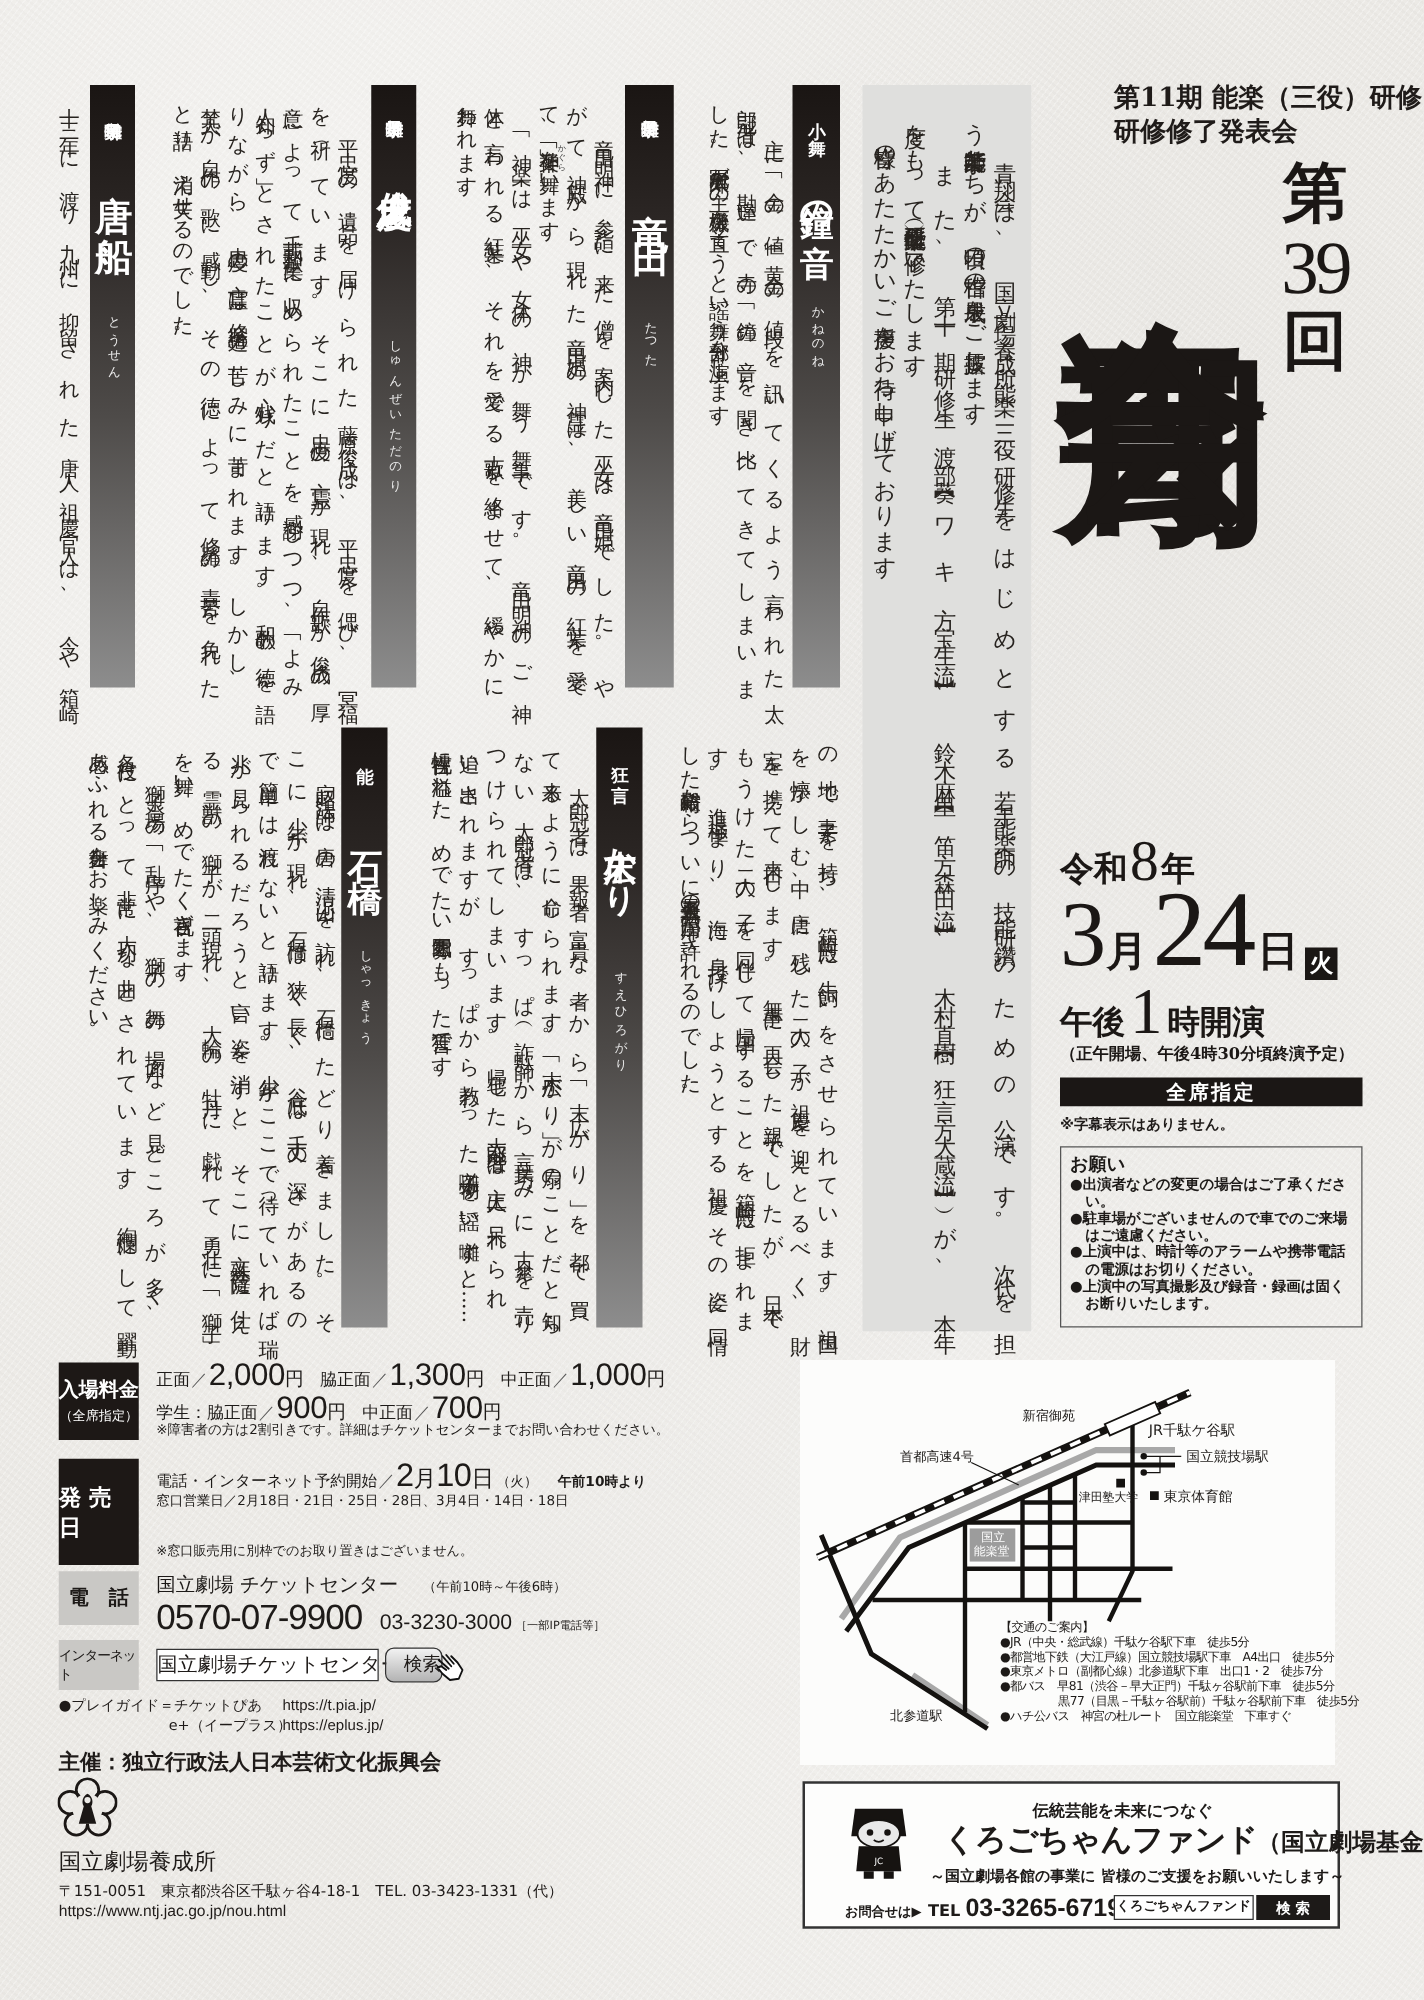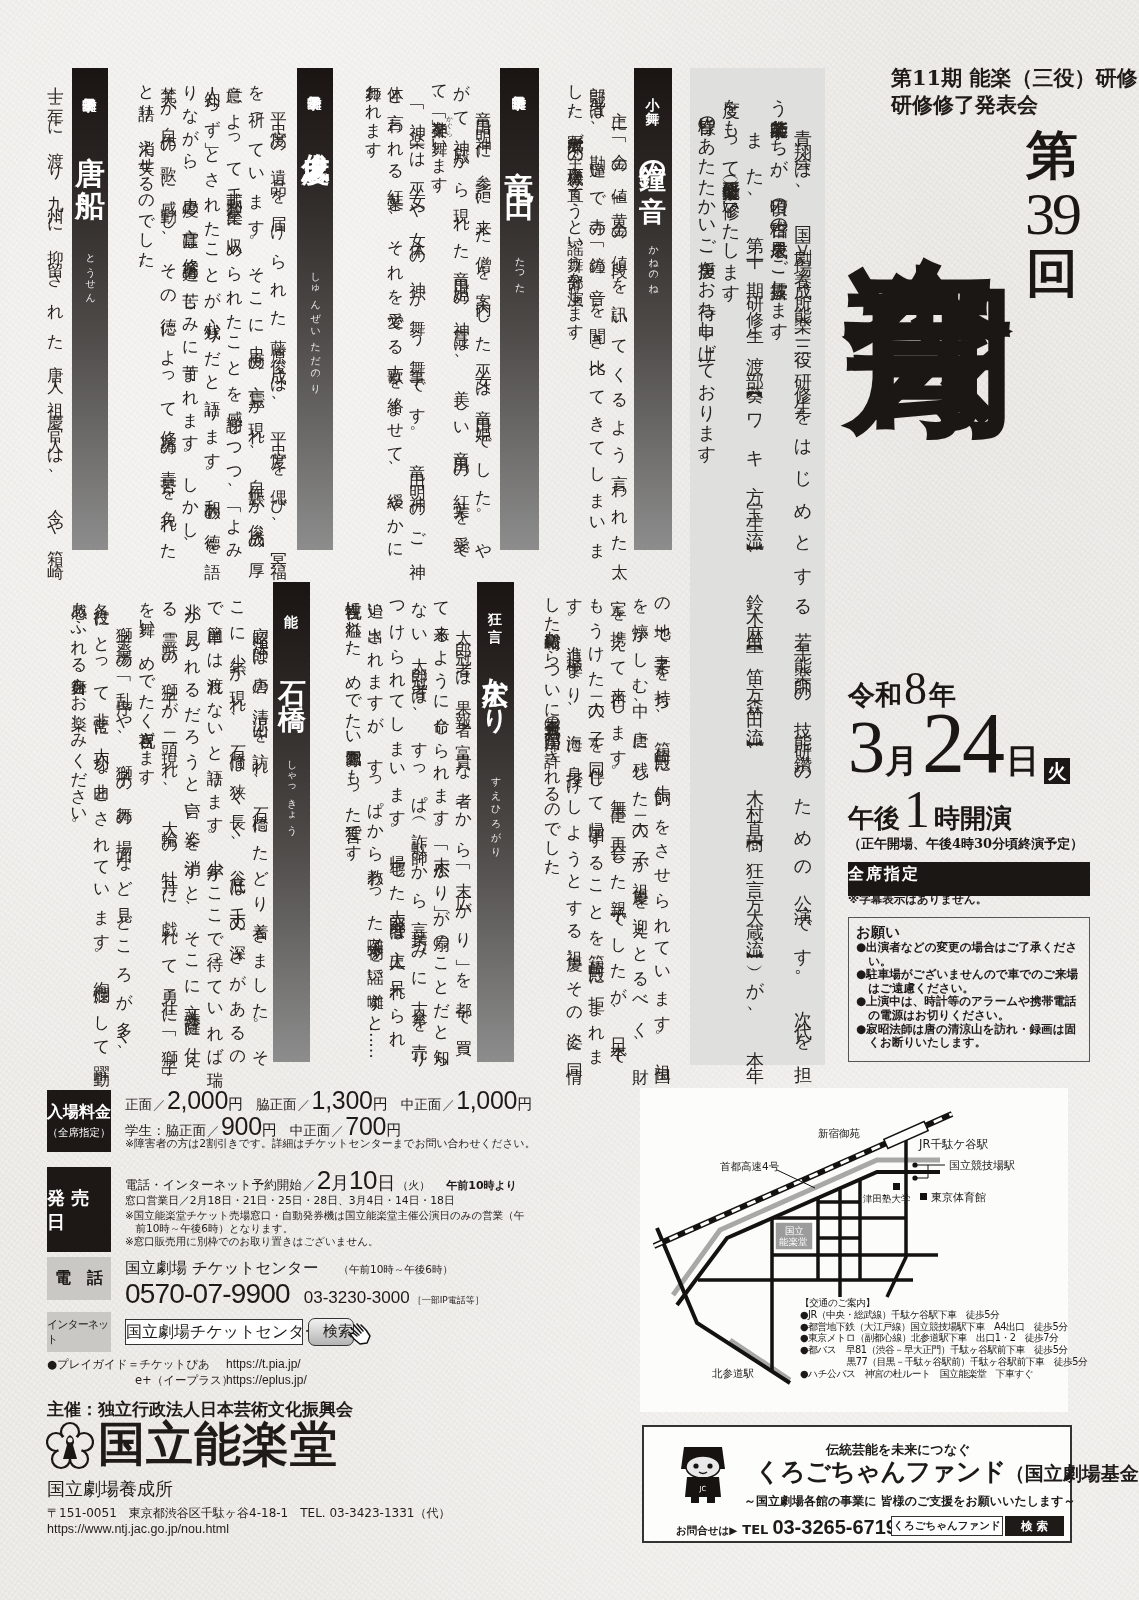--- a/index.html
+++ b/index.html
@@ -36,21 +36,21 @@
 
 .series{position:absolute;left:879px;font-weight:bold;font-size:21px;white-space:nowrap;line-height:1;margin-left:12px;}
 .big-title{position:absolute;left:846px;top:124px;writing-mode:vertical-rl;font-family:"DejaVu Sans",sans-serif;font-weight:900;font-size:170px;line-height:1;letter-spacing:-2px;color:#1b1715;}
 .edition{position:absolute;left:1022px;top:126px;width:60px;display:flex;flex-direction:column;align-items:center;color:#1b1715;}
 .edition .k{font-weight:bold;font-size:52px;line-height:58px;}
 .edition .n{font-family:"Liberation Serif",serif;font-size:60px;line-height:60px;letter-spacing:-3px;}
 
 
 .row{position:absolute;left:848px;display:flex;align-items:baseline;white-space:nowrap;line-height:1;color:#1b1715;}
 .wk{display:inline-block;background:#1b1715;color:#fff;font-weight:bold;font-size:19px;width:26px;height:26px;text-align:center;line-height:26px;margin-left:5px;align-self:flex-end;margin-bottom:2px;}
-.seat-bar{position:absolute;left:848px;top:862px;width:242px;height:34px;background:#1b1715;color:#fff;font-size:16px;font-weight:bold;text-align:left;line-height:23px;letter-spacing:2px;}
+.seat-bar{position:absolute;left:848px;top:862px;width:242px;height:23px;background:#1b1715;color:#fff;font-size:16px;font-weight:bold;text-align:center;line-height:23px;letter-spacing:2px;}
 .notice{position:absolute;left:848px;top:917px;width:242px;height:145px;border:1.5px solid #555;padding:5px 6px 4px 7px;font-family:"DejaVu Sans",sans-serif;color:#1d1a18;}
 .notice .h{font-size:14.5px;font-weight:bold;line-height:18px;}
 .notice .it{font-size:11.6px;line-height:13.6px;padding-left:1.05em;text-indent:-1.05em;font-weight:bold;}
 
 
 .lab{position:absolute;left:47px;width:64px;display:flex;flex-direction:column;align-items:center;justify-content:center;font-family:"DejaVu Sans",sans-serif;font-weight:bold;}
 .lab.dark{background:#1d1816;color:#fff;}
 .lab.grey{background:#c9c8c5;color:#1d1a18;}
 .tk{position:absolute;left:125px;display:flex;align-items:baseline;white-space:nowrap;font-family:"DejaVu Sans",sans-serif;color:#1d1a18;line-height:1.15;}
 .tk .s{font-size:13.5px;}
@@ -201,21 +201,21 @@
   </div>
   <div class="row" style="top:837px;font-size:13px;font-weight:bold;">（正午開場、午後4時30分頃終演予定）</div>
   <div class="seat-bar">全席指定</div>
   <div class="abs sans nowrap" style="left:848px;top:892px;font-size:11.5px;font-weight:bold;">※字幕表示はありません。</div>
 
   <div class="notice">
     <div class="h">お願い</div>
     <div class="it">●出演者などの変更の場合はご了承ください。</div>
     <div class="it">●駐車場がございませんので車でのご来場はご遠慮ください。</div>
     <div class="it">●上演中は、時計等のアラームや携帯電話の電源はお切りください。</div>
-    <div class="it">●寂昭法師は唐の清涼山を訪れ・録画は固くお断りいたします。</div>
+    <div class="it">●上演中の写真撮影及び録音・録画は固くお断りいたします。</div>
   </div>
 
   <div class="lab dark" style="top:1090px;height:62px;">
     <span style="font-size:16px;">入場料金</span>
     <span style="font-size:10.5px;font-weight:normal;margin-top:3px;">（全席指定）</span>
   </div>
   <div class="tk" style="top:1086px;">
     <span class="s">正面</span>
       <span class="sl">／</span>
       <span class="num">2,000</span>
@@ -249,21 +249,20 @@
     <span style="font-size:12.5px;">電話・インターネット予約開始</span>
       <span class="sl">／</span>
     <span class="num" style="font-size:26px;">2</span>
     <span style="font-size:18px;">月</span>
     <span class="num" style="font-size:26px;">10</span>
     <span style="font-size:18px;">日</span>
     <span style="font-size:11px;margin-left:2px;">（火）</span>
     <span style="font-size:11px;margin-left:16px;font-weight:bold;">午前10時より</span>
   </div>
   <div class="tk small" style="top:1195px;">窓口営業日／2月18日・21日・25日・28日、3月4日・14日・18日</div>
-  <div class="abs sans" style="left:125px;top:1209px;width:408px;font-size:10.5px;line-height:12.5px;padding-left:1em;text-indent:-1em;">※国立能楽堂チケット売場窓口・自動発券機は国立能楽堂主催公演日のみの営業（午前10時～午後6時）となります。</div>
   <div class="tk" style="top:1235px;font-size:10.5px;">※窓口販売用に別枠でのお取り置きはございません。</div>
 
   <div class="lab grey" style="top:1257px;height:43px;">
     <span style="font-size:16px;">電　話</span>
   </div>
   <div class="tk" style="top:1260px;">
     <span style="font-size:15.5px;">国立劇場 チケットセンター</span>
     <span style="font-size:10.5px;margin-left:20px;">（午前10時～午後6時）</span>
   </div>
   <div class="tk" style="top:1278px;">
@@ -292,21 +291,20 @@
       <circle cx="24" cy="11" r="9"></circle>
         <circle cx="38" cy="21" r="9"></circle>
         <circle cx="33" cy="38" r="9"></circle>
       <circle cx="15" cy="38" r="9"></circle>
         <circle cx="10" cy="21" r="9"></circle>
     </g>
     <circle cx="24" cy="26" r="12" fill="#eceae6"></circle>
     <path d="M24 14 C20 16 19 21 21 24 L17 38 L31 38 L27 24 C29 21 28 16 24 14 Z" fill="#1b1715"></path>
     <circle cx="24" cy="19" r="2.5" fill="#eceae6"></circle>
   </svg>
-  <div class="abs nowrap" style="left:98px;top:1418px;font-size:47px;font-weight:900;letter-spacing:1px;line-height:1.1;">国立能楽堂</div>
   <div class="abs nowrap" style="left:47px;top:1477px;font-size:18px;">国立劇場養成所</div>
   <div class="abs sans nowrap" style="left:47px;top:1505px;font-size:12px;">〒151-0051　東京都渋谷区千駄ヶ谷4-18-1　TEL. 03-3423-1331（代）</div>
   <div class="abs lib nowrap" style="left:47px;top:1522px;font-size:12.5px;">https://www.ntj.jac.go.jp/nou.html</div>
 
   <div class="map">
     <svg class="abs" style="left:0;top:0;" width="428" height="324" viewBox="0 0 428 324">
 
       <polyline points="33,207 80,142 237,72 300,72" fill="none" stroke="#a8a8a8" stroke-width="5"></polyline>
       <line x1="90" y1="252" x2="150" y2="292" stroke="#a8a8a8" stroke-width="5"></line>
 

